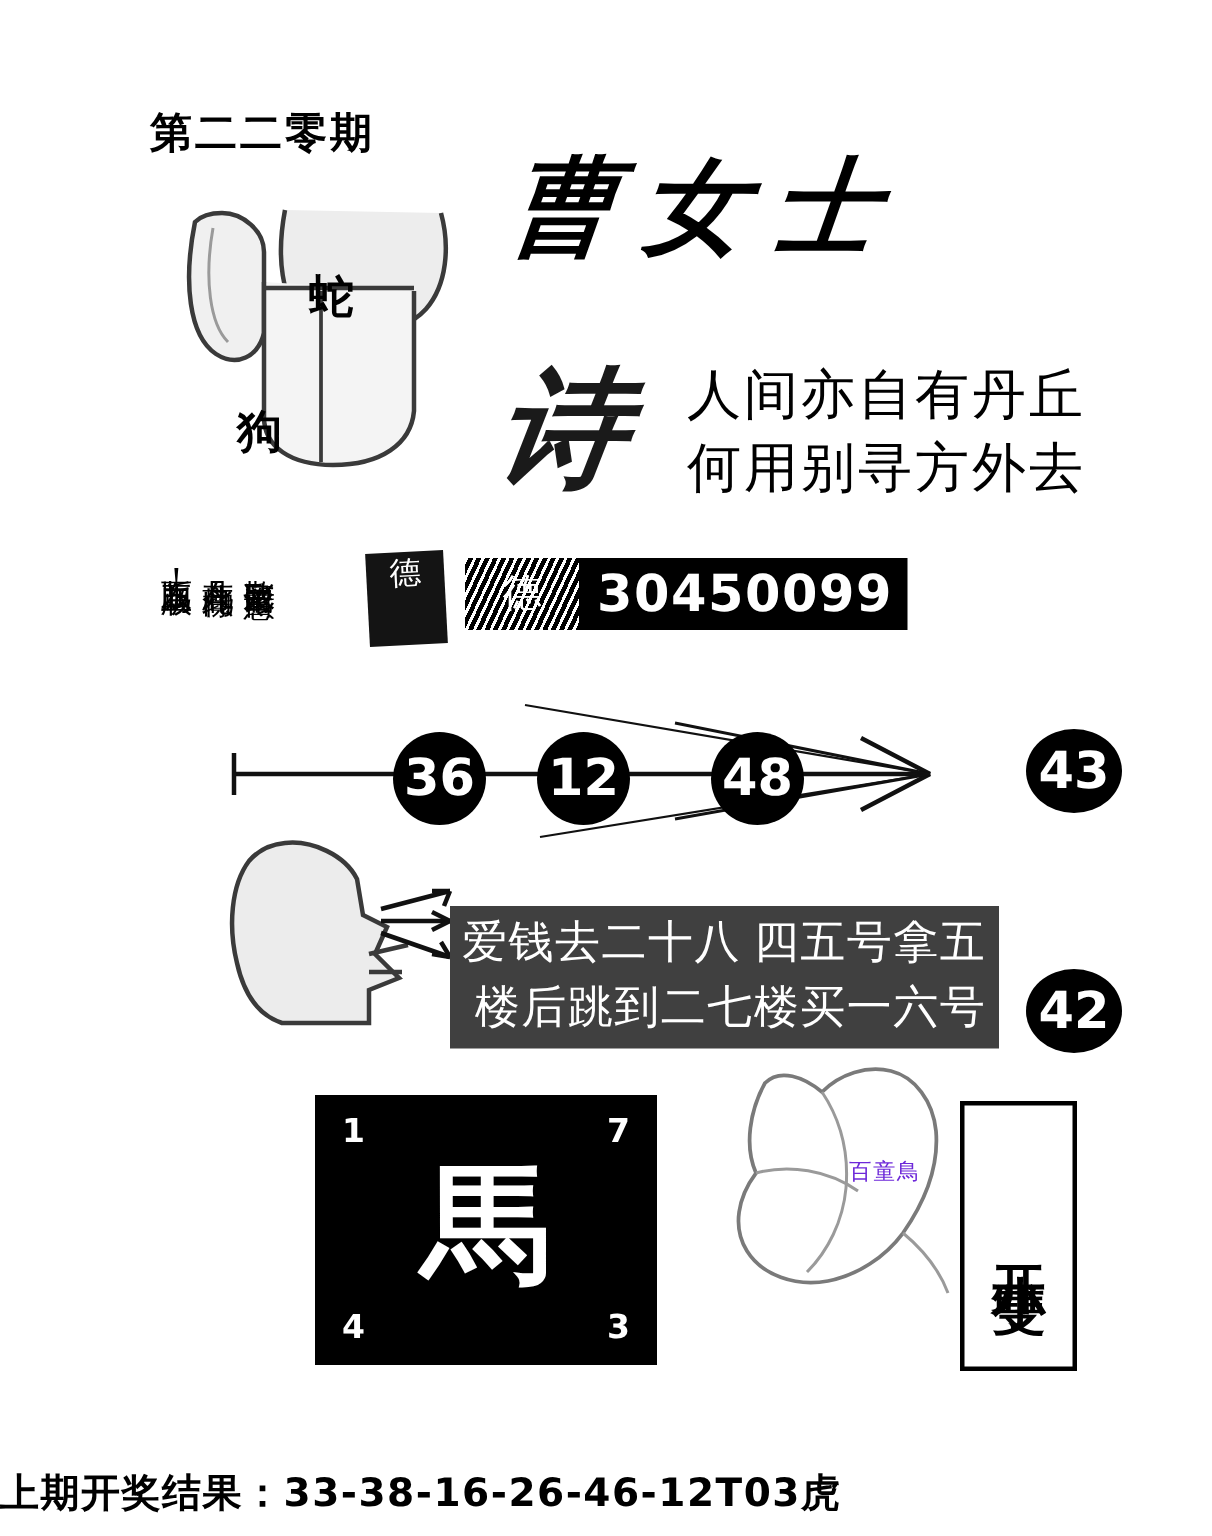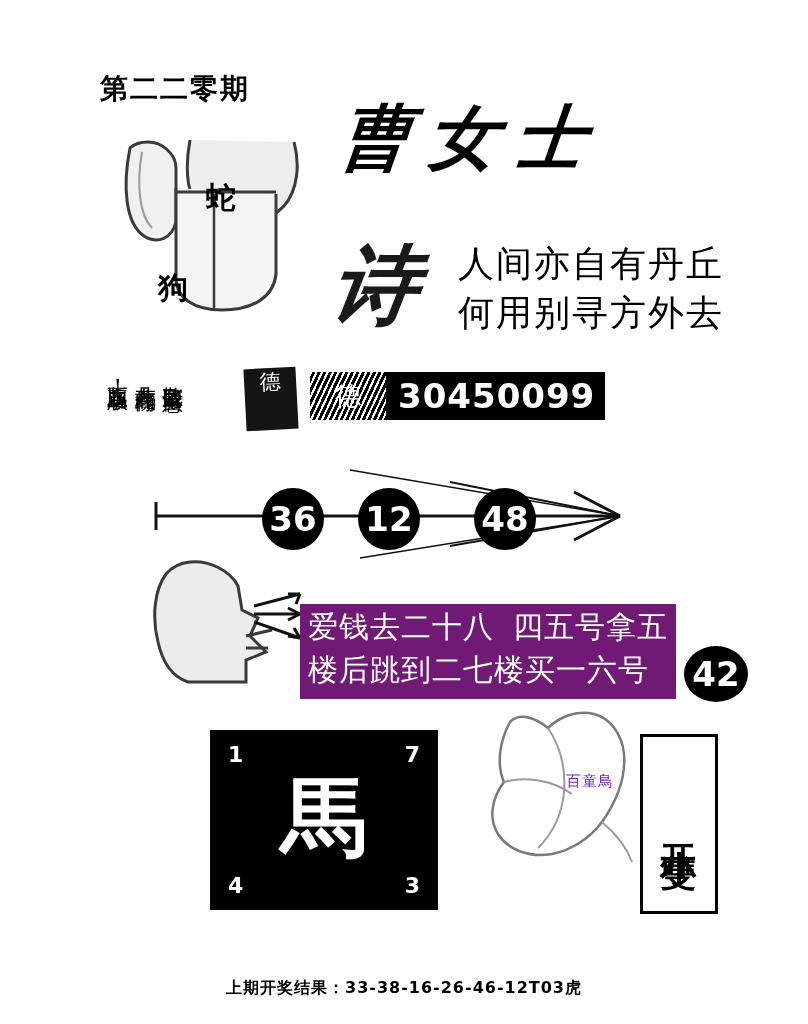--- a/index.html
+++ b/index.html
@@ -218,28 +218,29 @@
     top: 592px;
     width: 60px;
     height: 66px;
   }
 
   
   .phrase {
     position: absolute;
     left: 300px;
     top: 604px;
-    background: #701a75;
-    color: #ffffff;
-    font-family: Liberation Mono, monospace;
+    background: #404040;
+    color: #ffffff;
+    font-family: Liberation Serif, serif;
     font-size: 30px;
     line-height: 1.42;
     padding: 4px 8px 6px 8px;
     white-space: nowrap;
     letter-spacing: 1px;
+    text-align: right;
   }
 
   
   .card {
     position: absolute;
     left: 210px;
     top: 730px;
     width: 228px;
     height: 180px;
     background: #000000;
@@ -307,24 +308,24 @@
     letter-spacing: 6px;
     line-height: 1;
   }
 
   
   .footer {
     position: absolute;
     left: 0;
     right: 0;
     top: 978px;
-    text-align: center;
+    text-align: left;
     font-family: "DejaVu Sans", sans-serif;
     font-weight: bold;
-    font-size: 16px;
+    font-size: 26px;
     letter-spacing: 1px;
     white-space: nowrap;
   }
   .footer .label { font-family: "DejaVu Serif", serif; }
 </style>
 </head>
 <body>
 
 <div class="page">
 
@@ -370,20 +371,21 @@
       <path d="M470,54 L424,30 M470,54 L424,78" stroke="#111" stroke-width="3" fill="none"></path>
       <path d="M300,20 L470,54 L300,84" stroke="#111" stroke-width="2" fill="none"></path>
       <path d="M200,8 L470,54 L210,96" stroke="#111" stroke-width="1.5" fill="none"></path>
     </svg>
   </div>
 
   <div class="ball big" style="left:218px; top:488px;margin-left:44px;">36</div>
   <div class="ball big" style="left:358px; top:488px;">12</div>
   <div class="ball big" style="left:474px; top:488px;">48</div>
 
+  <div class="ball side" style="left:684px; top:486px;">43</div>
   <div class="ball side" style="left:684px; top:646px;text-align:center;">42</div>
 
   <div class="head-wrap">
     <svg width="160" height="140" viewBox="0 0 160 140" xmlns="http://www.w3.org/2000/svg">
       <path d="M20,18 C8,34 6,62 12,86 C16,104 24,120 42,126 L100,126 L100,104 L120,96 L104,80 L112,62 L96,54 L92,30 C84,14 62,4 44,6 C34,7 26,11 20,18 Z" fill="#ececec" stroke="#3a3a3a" stroke-width="3"></path>
       <path d="M100,80 L126,74" stroke="#3a3a3a" stroke-width="3" fill="none"></path>
       <path d="M100,92 L122,92" stroke="#3a3a3a" stroke-width="3" fill="none"></path>
     </svg>
   </div>
   <div class="mouth-arrows">

